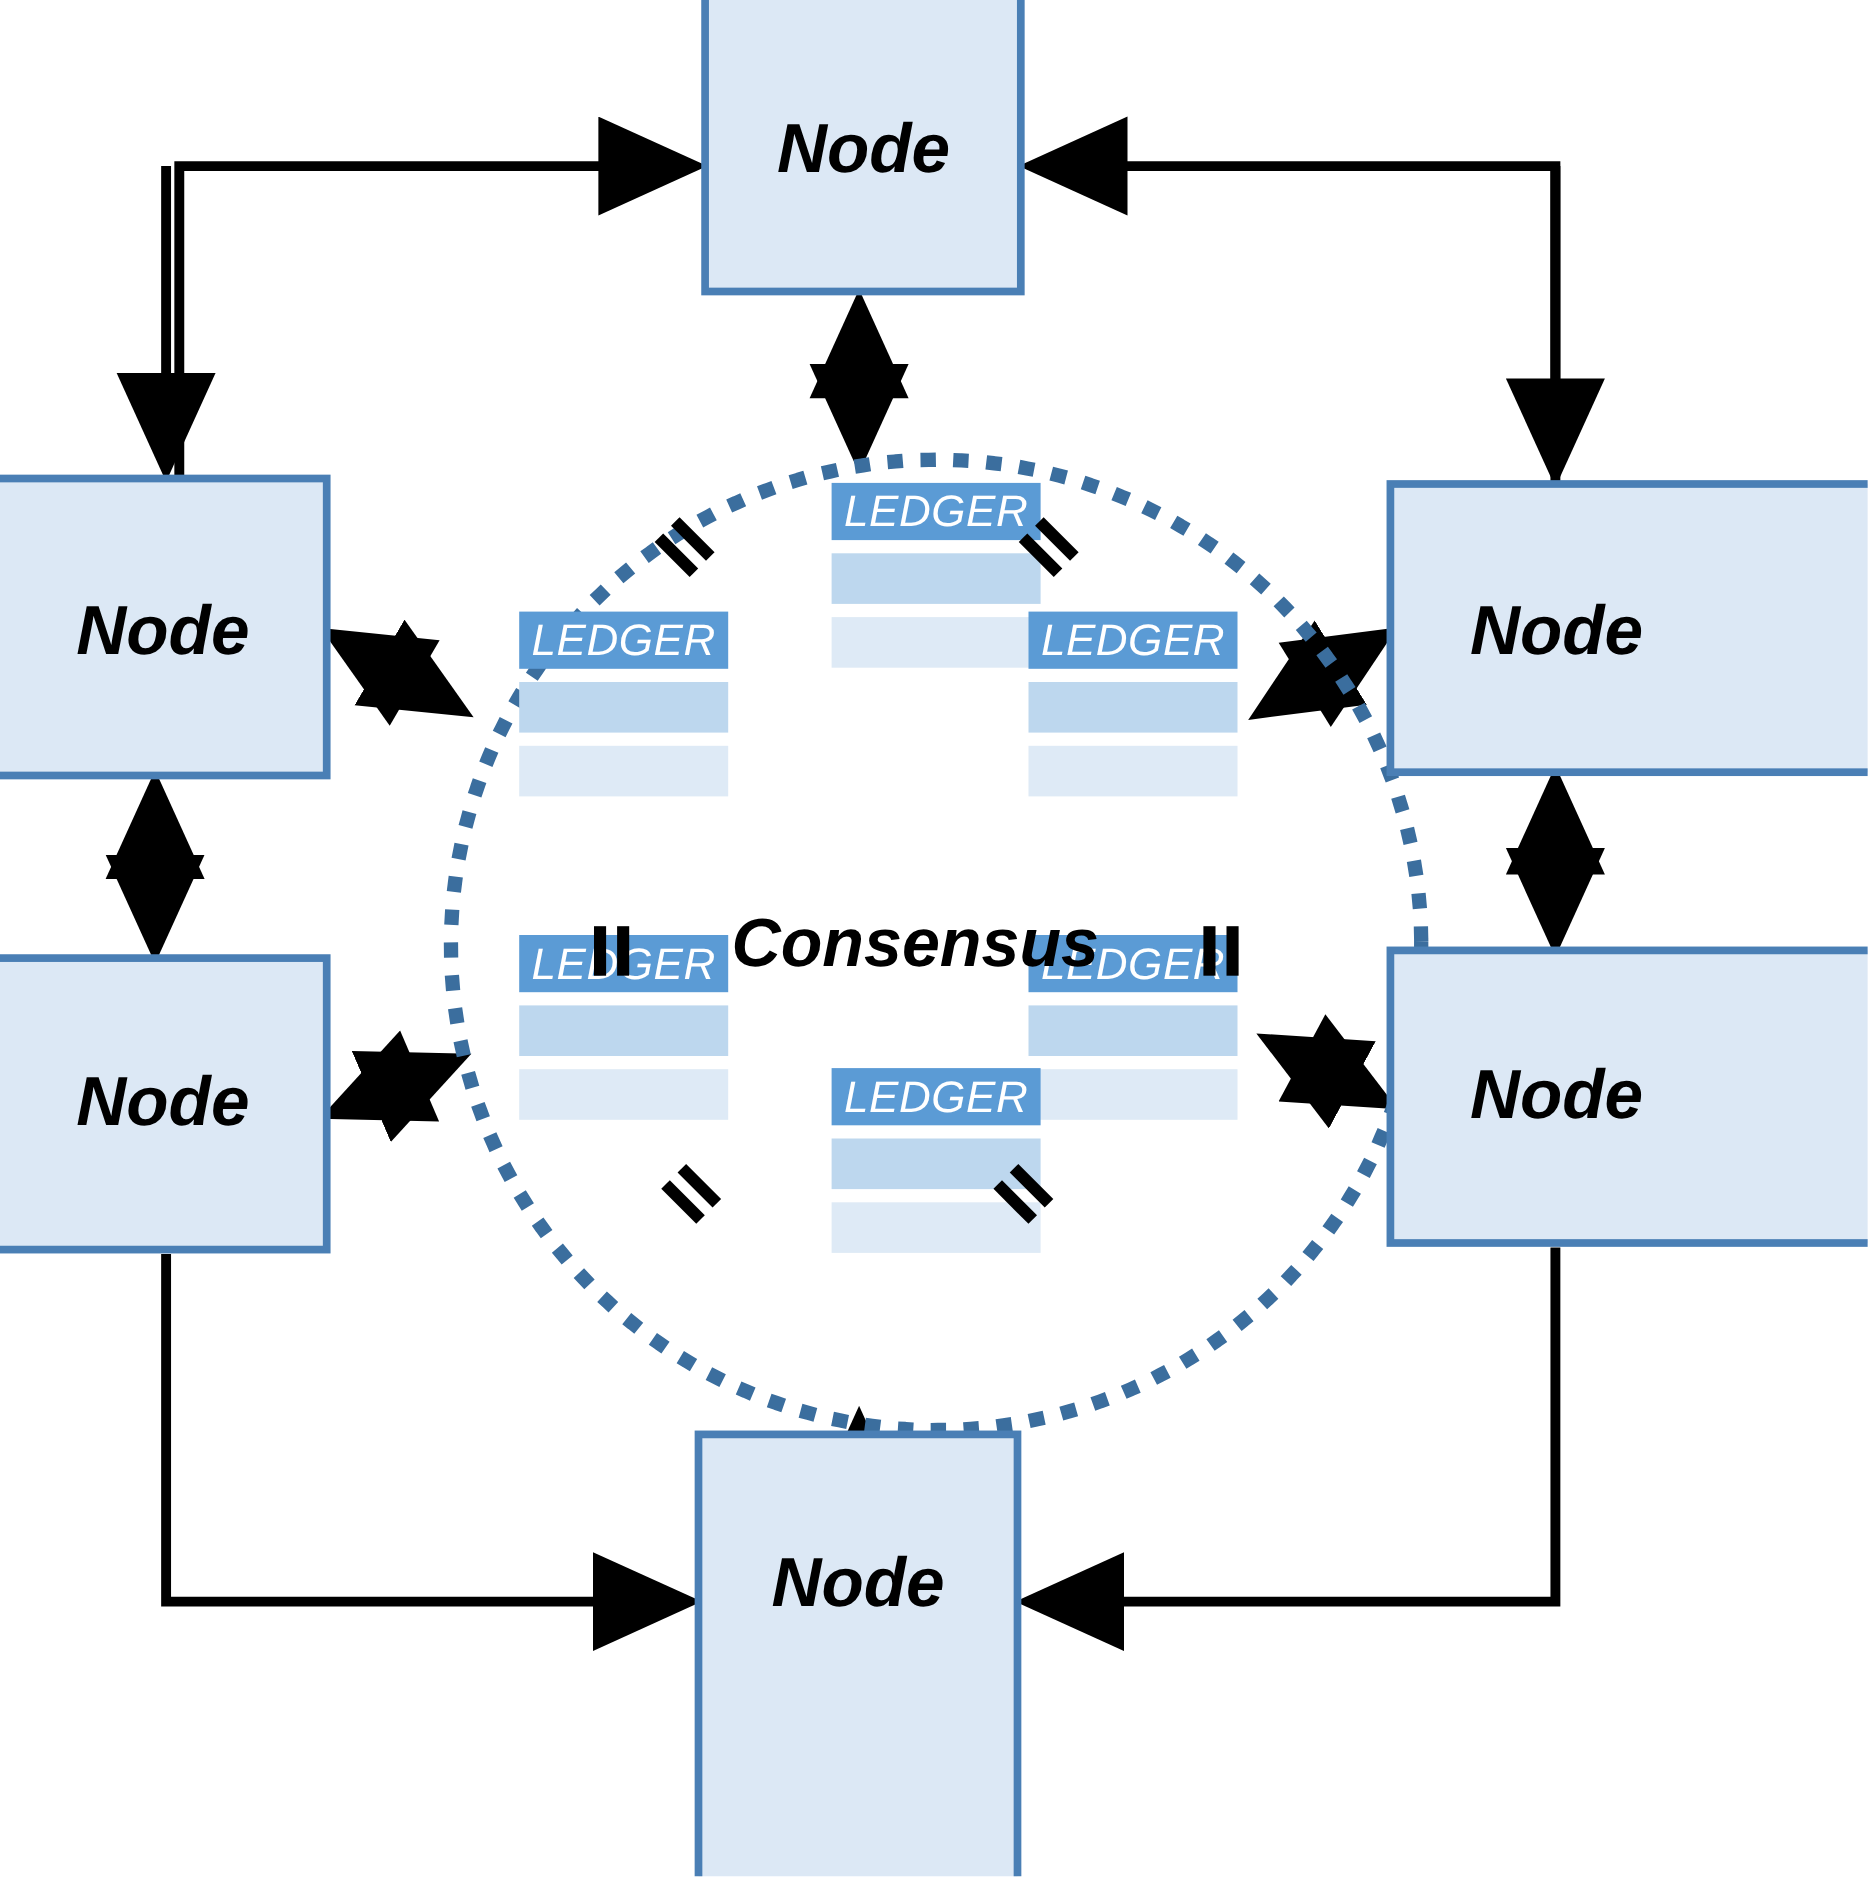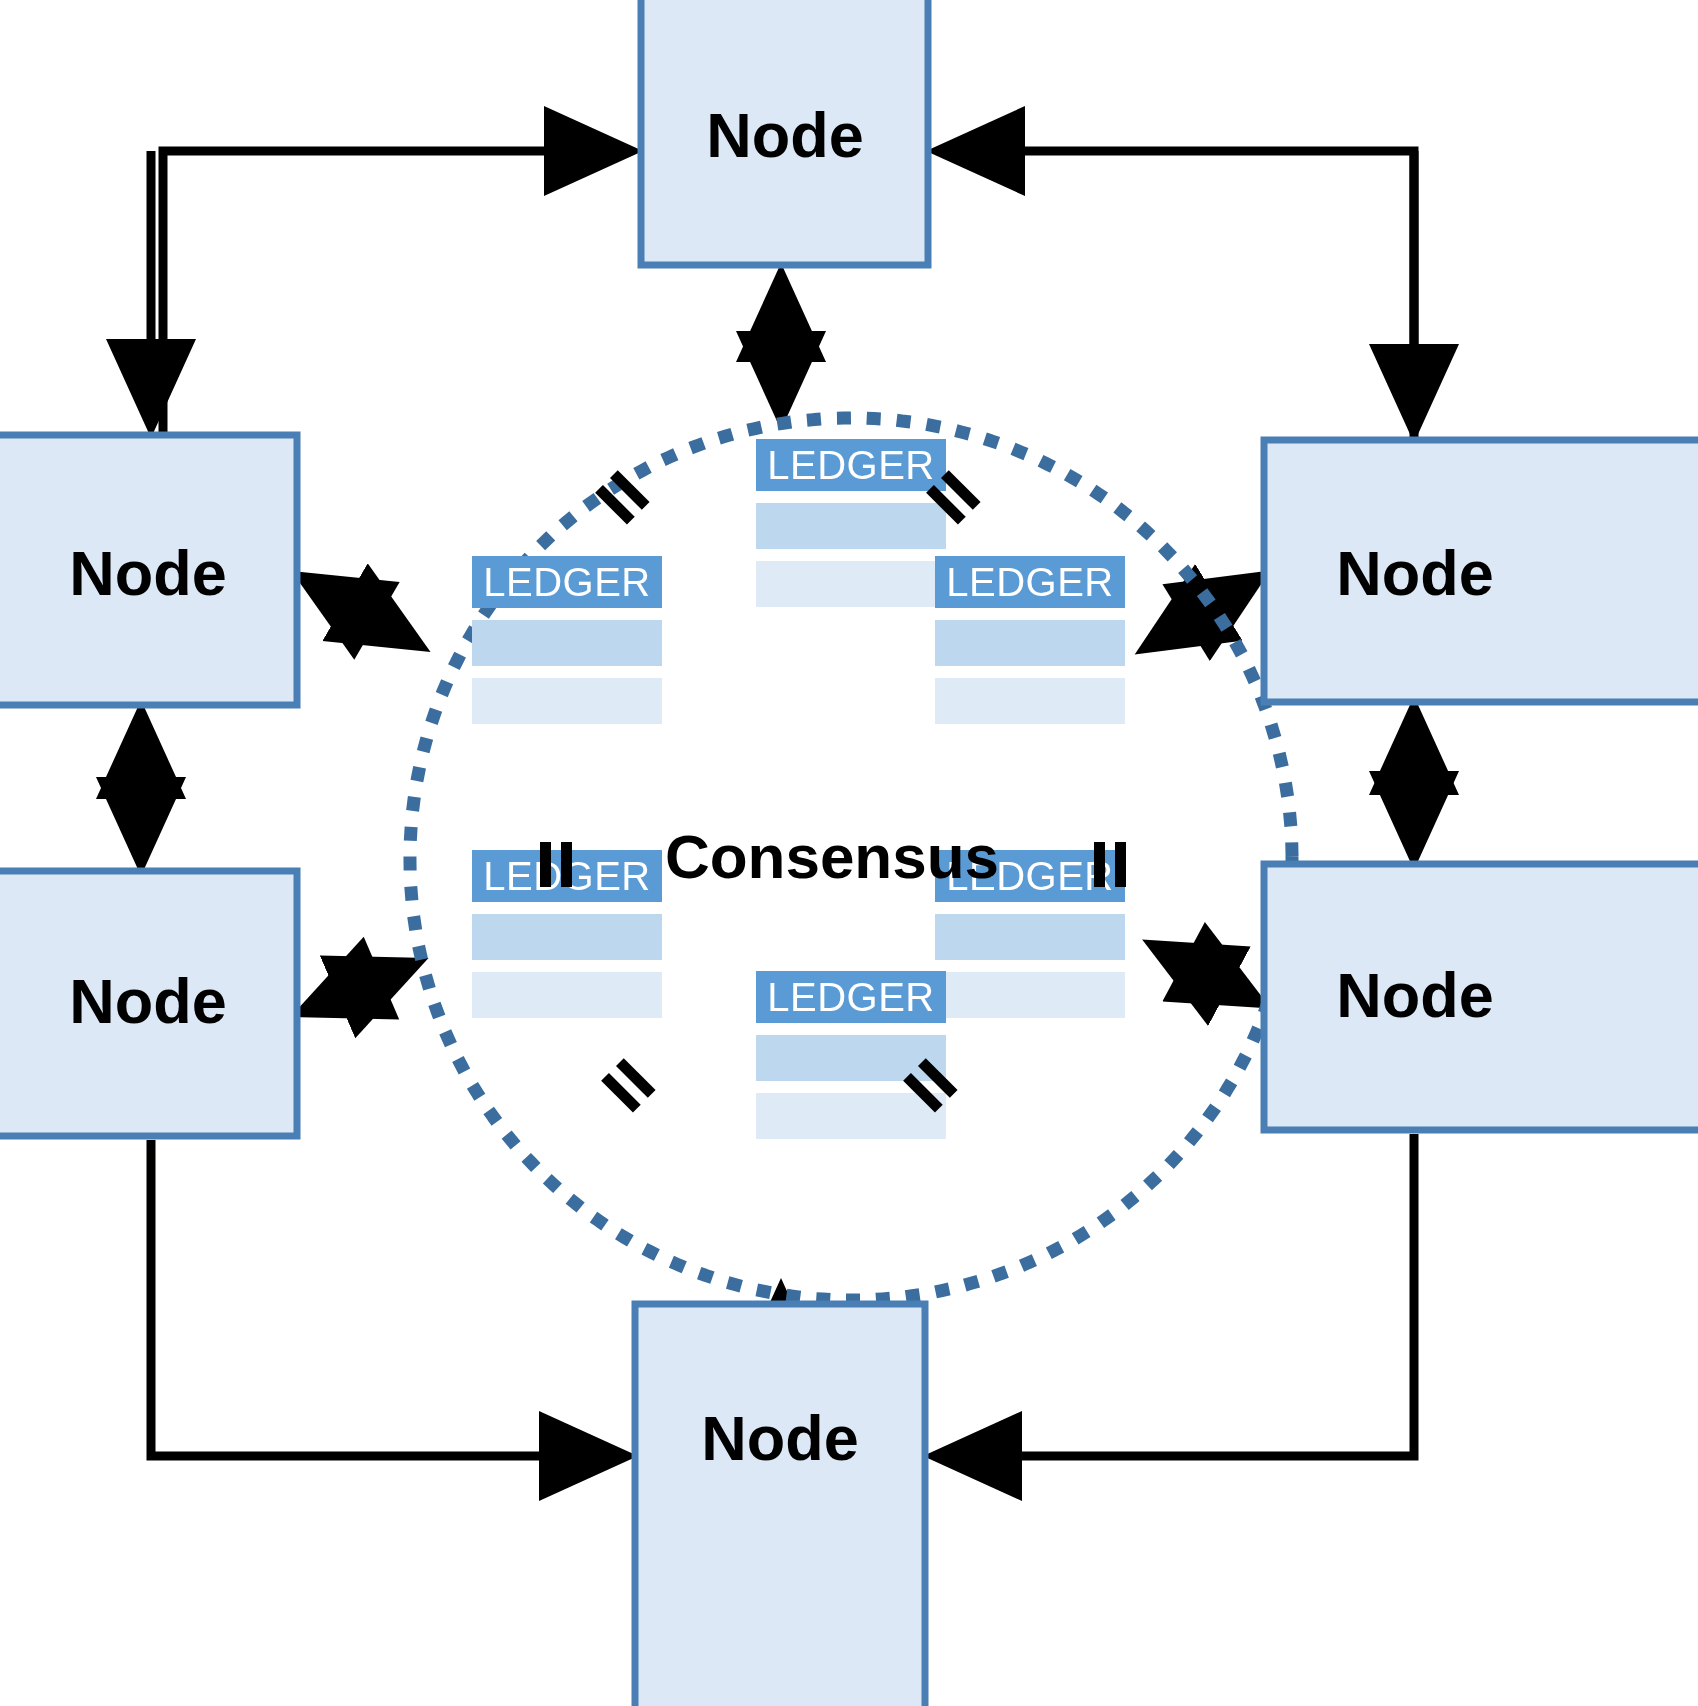--- a/index.html
+++ b/index.html
@@ -11,20 +11,21 @@
     width: 1698px;
     height: 1706px;
     font-family: "Liberation Sans", sans-serif;
     overflow: hidden;
   }
   #diagram-root {
     position: relative;
     width: 1698px;
     height: 1706px;
     background: #ffffff;
+    font-style: italic;
   }
   svg.canvas {
     position: absolute;
     left: 0;
     top: 0;
     width: 1698px;
     height: 1706px;
     display: block;
   }
   .node-label {

